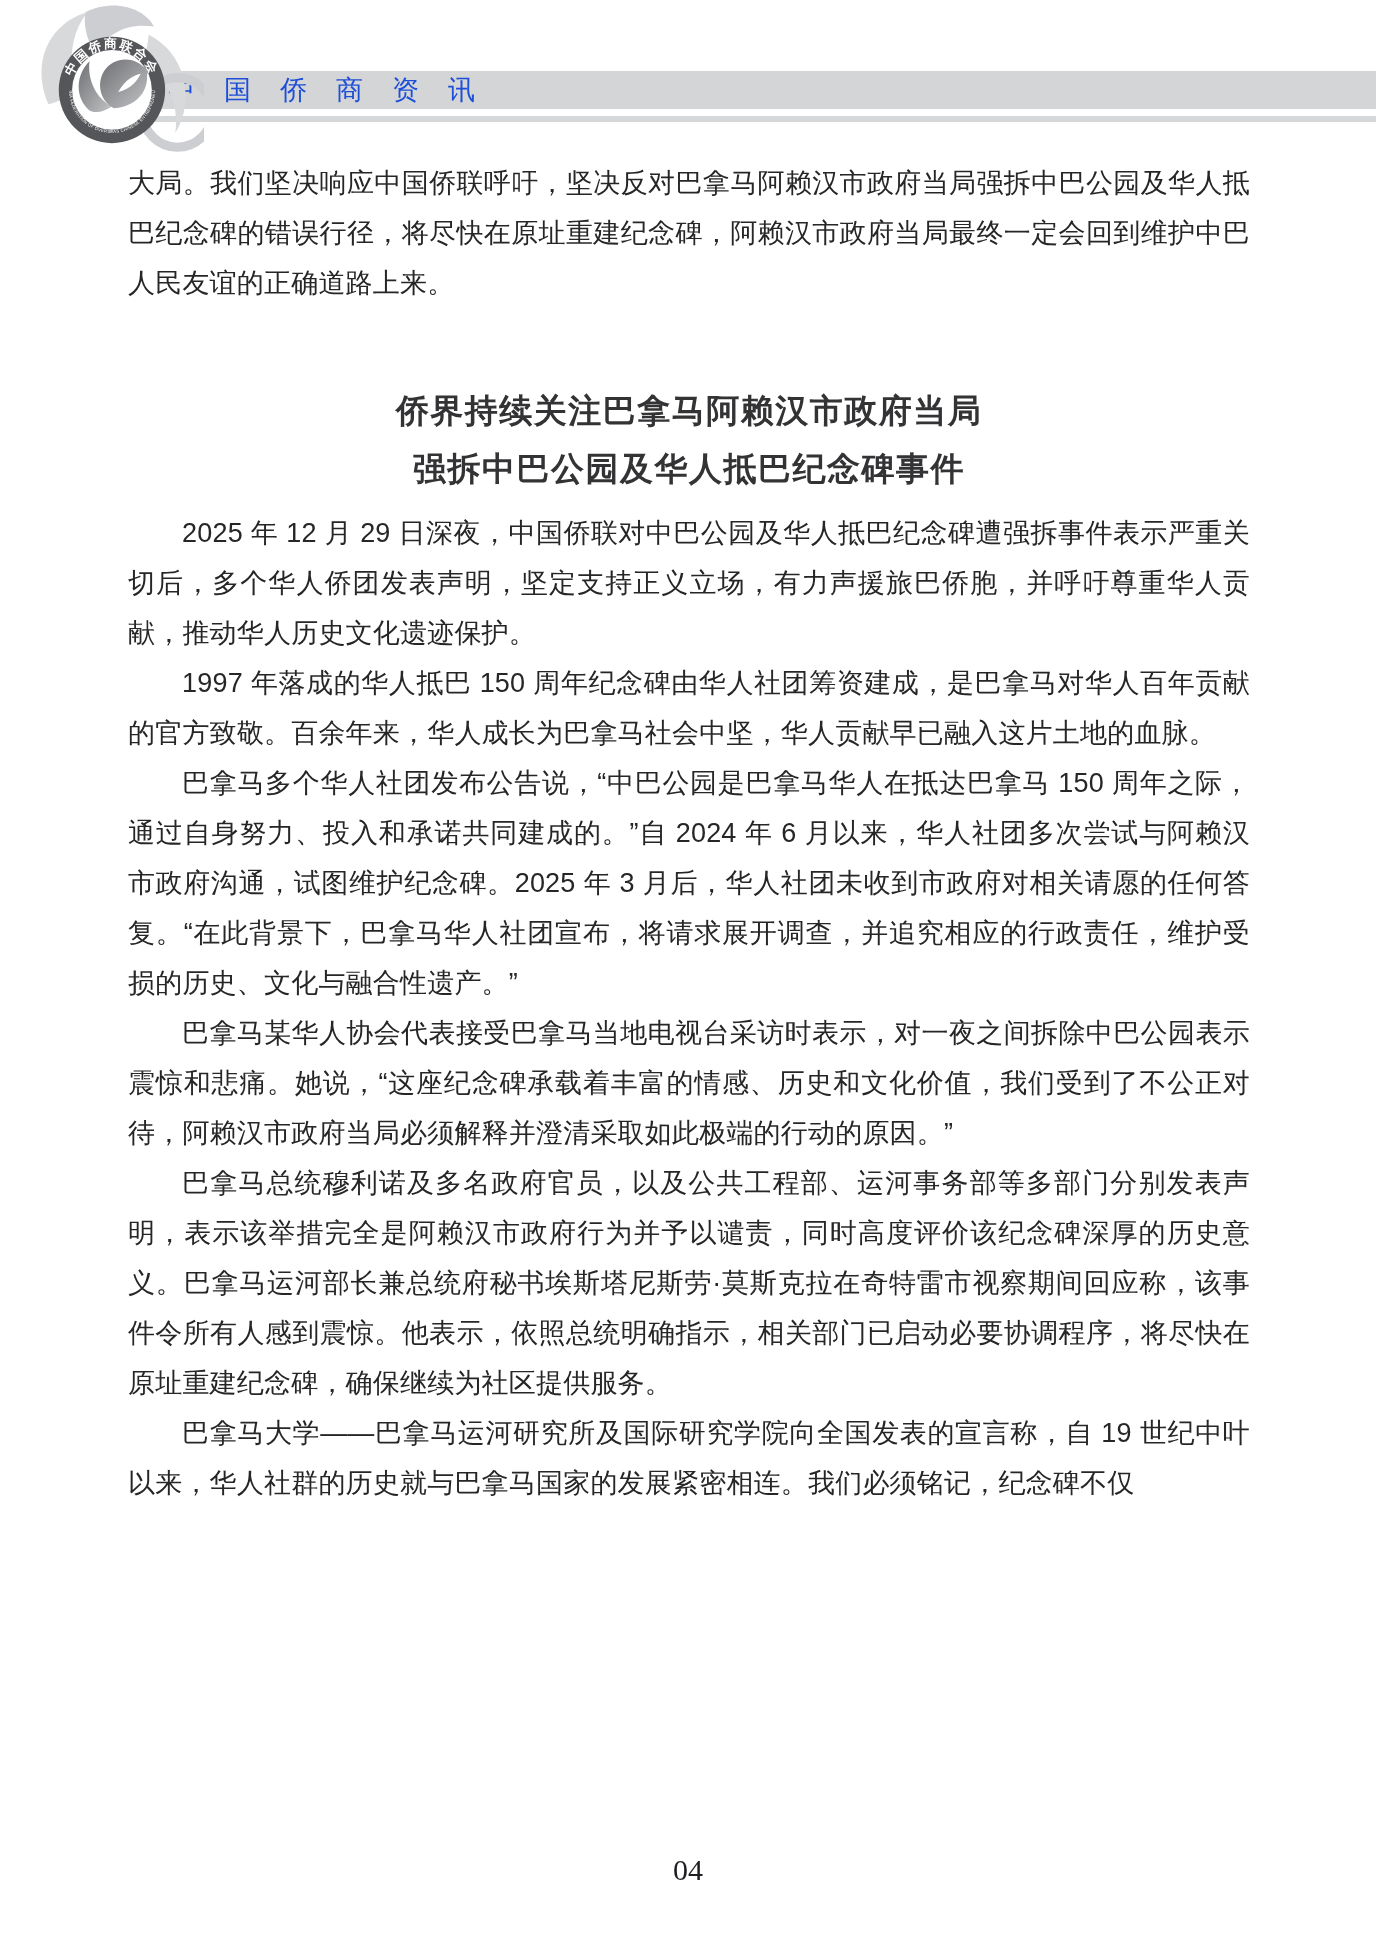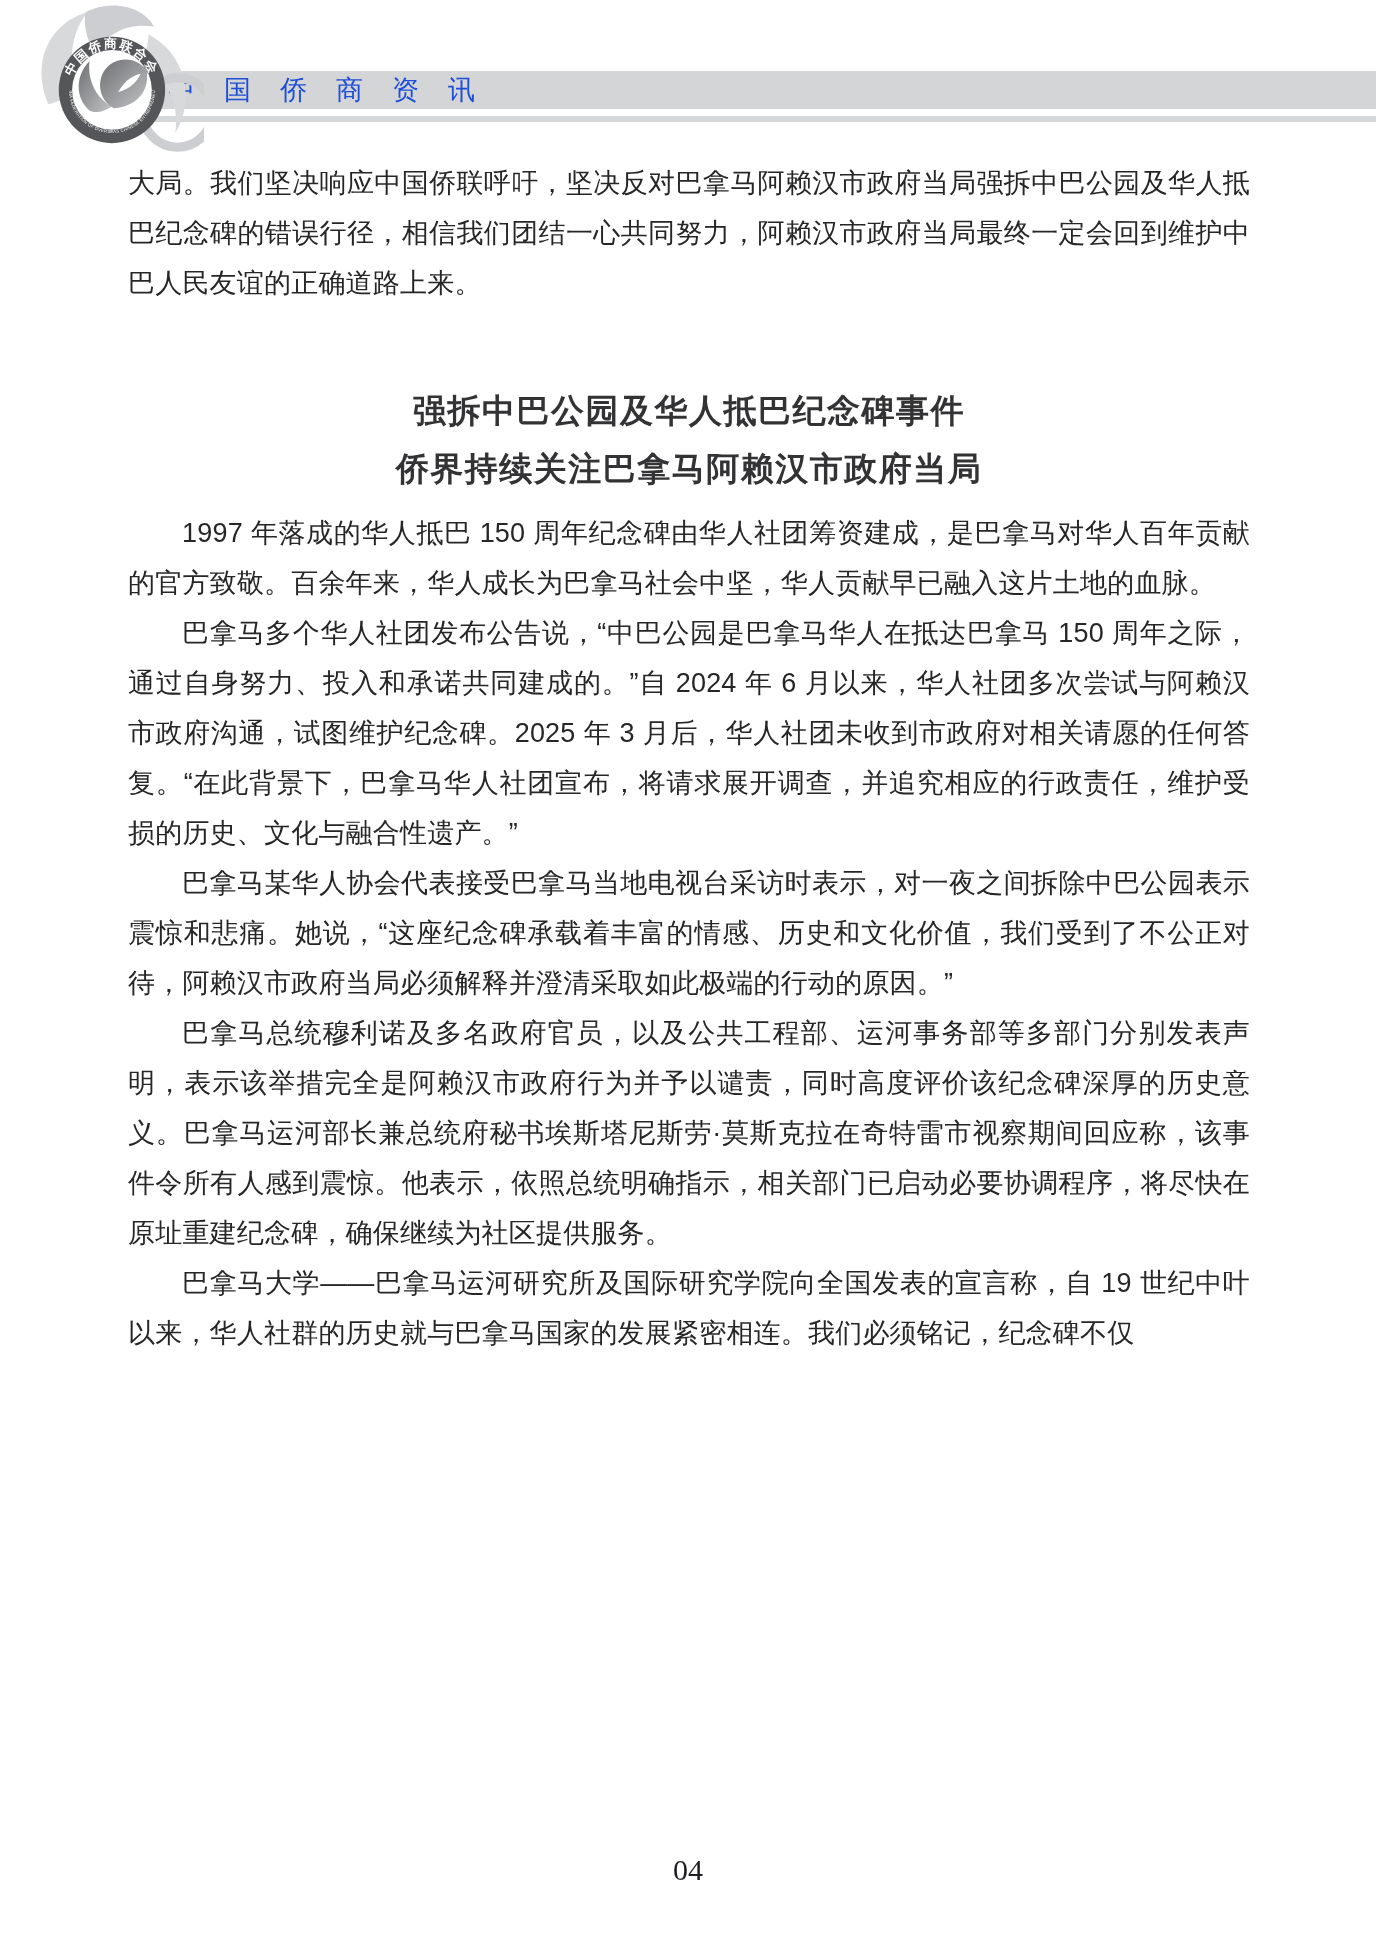--- a/index.html
+++ b/index.html
@@ -83,28 +83,29 @@
             <path d="M64 106 C50 94 50 72 64 58 C62 76 70 94 86 102 C78 108 70 109 64 106 Z"></path>
             <path d="M88 104 C114 102 126 82 118 60 C114 76 104 86 92 88 C100 74 112 68 122 70 C112 52 88 52 78 68 C70 82 76 98 88 104 Z"></path>
           </g>
         </g>
       </svg>
     </div>
   </header>
 
   <main class="article">
 
-    <p class="body-p p-first">大局。我们坚决响应中国侨联呼吁，坚决反对巴拿马阿赖汉市政府当局强拆中巴公园及华人抵巴纪念碑的错误行径，相信我们团结一心共同努力，阿赖汉市政府当局最终一定会回到维护中巴人民友谊的正确道路上来。</p>
+    <p class="body-p p-first">大局。我们坚决响应中国侨联呼吁，坚决反对巴拿马阿赖汉市政府当局强拆中巴公园及华人抵巴纪念碑的错误行径，将尽快在原址重建纪念碑，阿赖汉市政府当局最终一定会回到维护中巴人民友谊的正确道路上来。</p>
 
 
     <h1 class="article-title">
+      <span class="title-line">侨界持续关注巴拿马阿赖汉市政府当局</span>
       <span class="title-line">强拆中巴公园及华人抵巴纪念碑事件</span>
-      <span class="title-line">侨界持续关注巴拿马阿赖汉市政府当局</span>
     </h1>
 
+    <p class="body-p">2025 年 12 月 29 日深夜，中国侨联对中巴公园及华人抵巴纪念碑遭强拆事件表示严重关切后，多个华人侨团发表声明，坚定支持正义立场，有力声援旅巴侨胞，并呼吁尊重华人贡献，推动华人历史文化遗迹保护。</p>
     <p class="body-p">1997 年落成的华人抵巴 150 周年纪念碑由华人社团筹资建成，是巴拿马对华人百年贡献的官方致敬。百余年来，华人成长为巴拿马社会中坚，华人贡献早已融入这片土地的血脉。</p>
     <p class="body-p">巴拿马多个华人社团发布公告说，“中巴公园是巴拿马华人在抵达巴拿马 150 周年之际，通过自身努力、投入和承诺共同建成的。”自 2024 年 6 月以来，华人社团多次尝试与阿赖汉市政府沟通，试图维护纪念碑。2025 年 3 月后，华人社团未收到市政府对相关请愿的任何答复。“在此背景下，巴拿马华人社团宣布，将请求展开调查，并追究相应的行政责任，维护受损的历史、文化与融合性遗产。”</p>
     <p class="body-p">巴拿马某华人协会代表接受巴拿马当地电视台采访时表示，对一夜之间拆除中巴公园表示震惊和悲痛。她说，“这座纪念碑承载着丰富的情感、历史和文化价值，我们受到了不公正对待，阿赖汉市政府当局必须解释并澄清采取如此极端的行动的原因。”</p>
     <p class="body-p">巴拿马总统穆利诺及多名政府官员，以及公共工程部、运河事务部等多部门分别发表声明，表示该举措完全是阿赖汉市政府行为并予以谴责，同时高度评价该纪念碑深厚的历史意义。巴拿马运河部长兼总统府秘书埃斯塔尼斯劳·莫斯克拉在奇特雷市视察期间回应称，该事件令所有人感到震惊。他表示，依照总统明确指示，相关部门已启动必要协调程序，将尽快在原址重建纪念碑，确保继续为社区提供服务。</p>
     <p class="body-p">巴拿马大学——巴拿马运河研究所及国际研究学院向全国发表的宣言称，自 19 世纪中叶以来，华人社群的历史就与巴拿马国家的发展紧密相连。我们必须铭记，纪念碑不仅</p>
   </main>
 
   <div class="page-number">04</div>
 
 </div>

